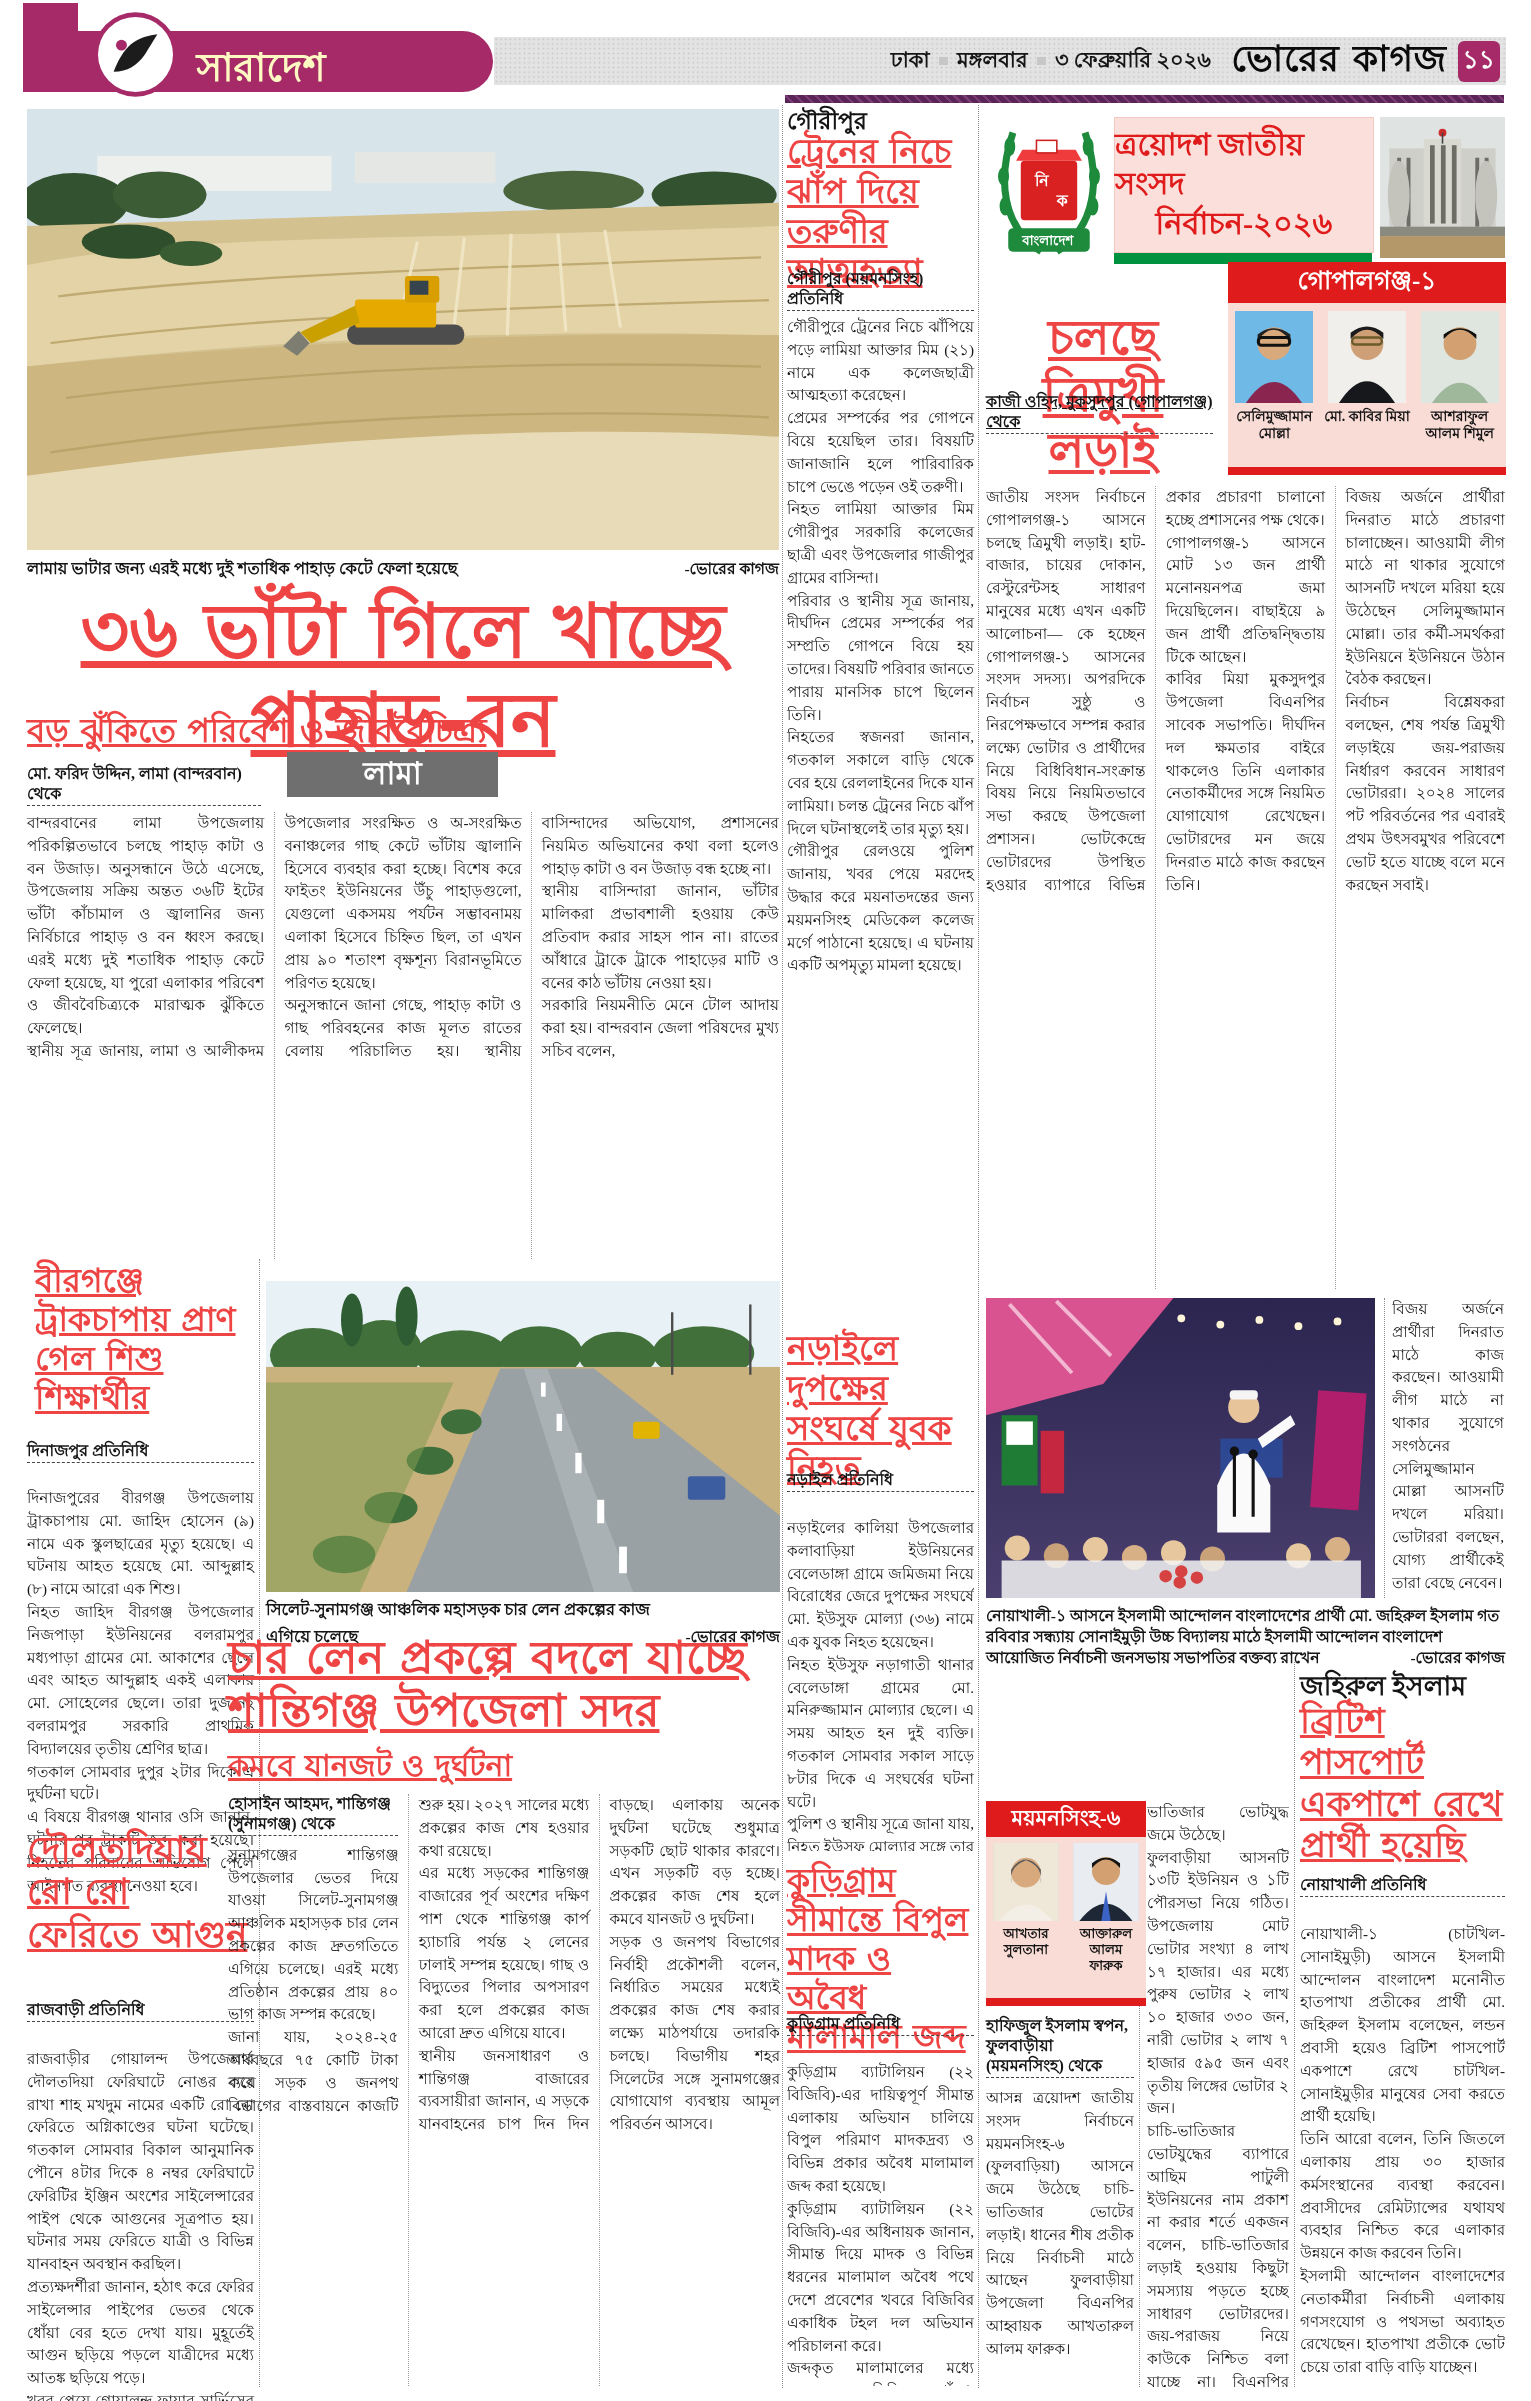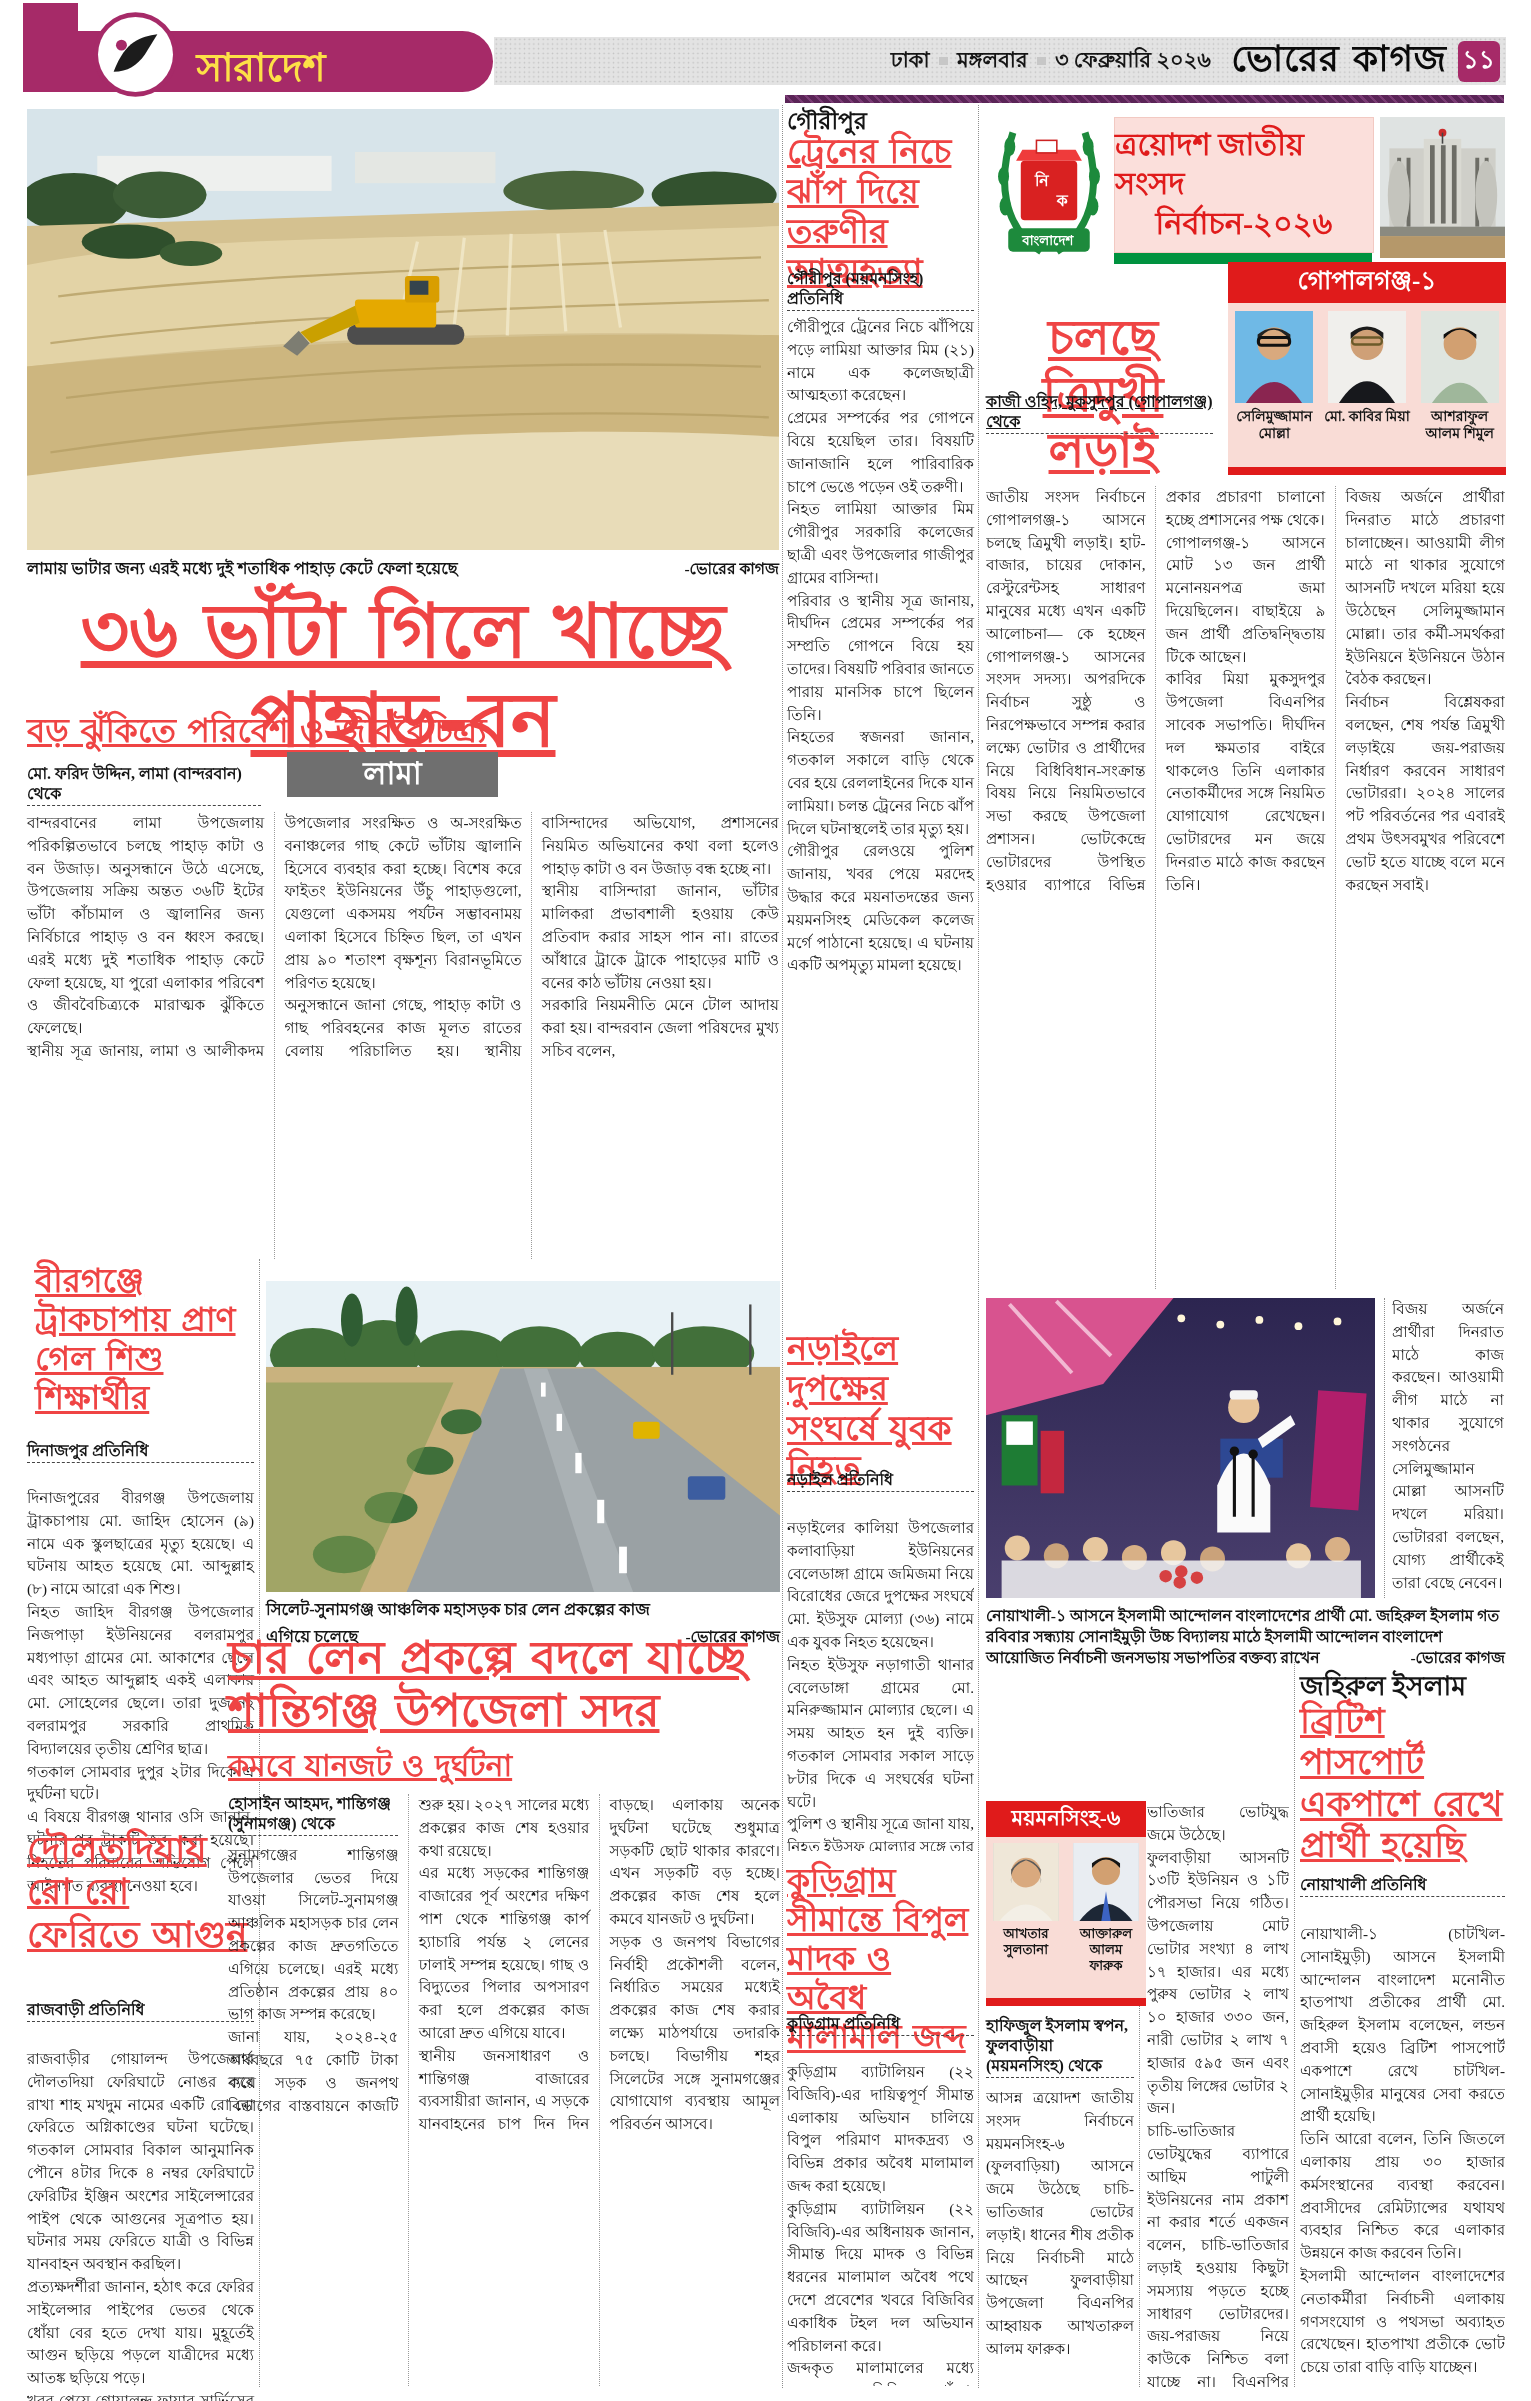--- a/index.html
+++ b/index.html
@@ -28,21 +28,21 @@
 
   <div class="abs" style="left:0;top:0;width:1531px;height:103px;">
     <div class="abs" style="left:23.4px;top:3.1px;width:55px;height:34px;background:#a62a68;"></div>
     <div class="abs" style="left:23.4px;top:31px;width:470px;height:61px;background:#a62a68;border-radius:0 33px 33px 0;">
       <span class="abs" style="left:75px;top:-14px;width:75px;height:75px;background:#ffffff;border-radius:50%;box-shadow:0 0 0 4.7px #a62a68;">
         <svg viewBox="0 0 96 96" style="width:100%;height:100%">
           <path d="M20 70 C35 30 55 25 76 22 L60 48 C50 62 38 70 20 70 Z" fill="#1c1c1c"></path>
           <circle cx="30" cy="36" r="7" fill="#a62a68"></circle>
         </svg>
       </span>
-      <span class="abs" style="left:173px;top:6.2px;font-size:39px;font-weight:800;color:#fde047;font-family:'DejaVu Serif',serif;">সারাদেশ</span>
+      <span class="abs" style="left:173px;top:6.2px;font-size:39px;font-weight:800;color:#fef9c3;font-family:'DejaVu Serif',serif;">সারাদেশ</span>
     </div>
     <div class="abs" style="left:494px;top:37px;width:1012px;height:48px;background:#e3e3e3;
                 background-image:radial-gradient(#c2c2c2 0.8px, transparent 1px);background-size:4.7px 4.7px;
                 display:flex;align-items:center;justify-content:flex-end;padding-right:6.2px;box-sizing:border-box;">
       <span style="font-size:21px;font-weight:700;">ঢাকা</span>
       <span class="sq"></span>
       <span style="font-size:21px;font-weight:700;">মঙ্গলবার</span>
       <span class="sq"></span>
       <span style="font-size:21px;font-weight:700;">৩ ফেব্রুয়ারি ২০২৬</span>
       <span style="font-size:36px;font-weight:900;margin-left:20.3px;letter-spacing:0.8px;font-family:'DejaVu Serif',serif;color:#0a0a0a;">ভোরের কাগজ</span>

